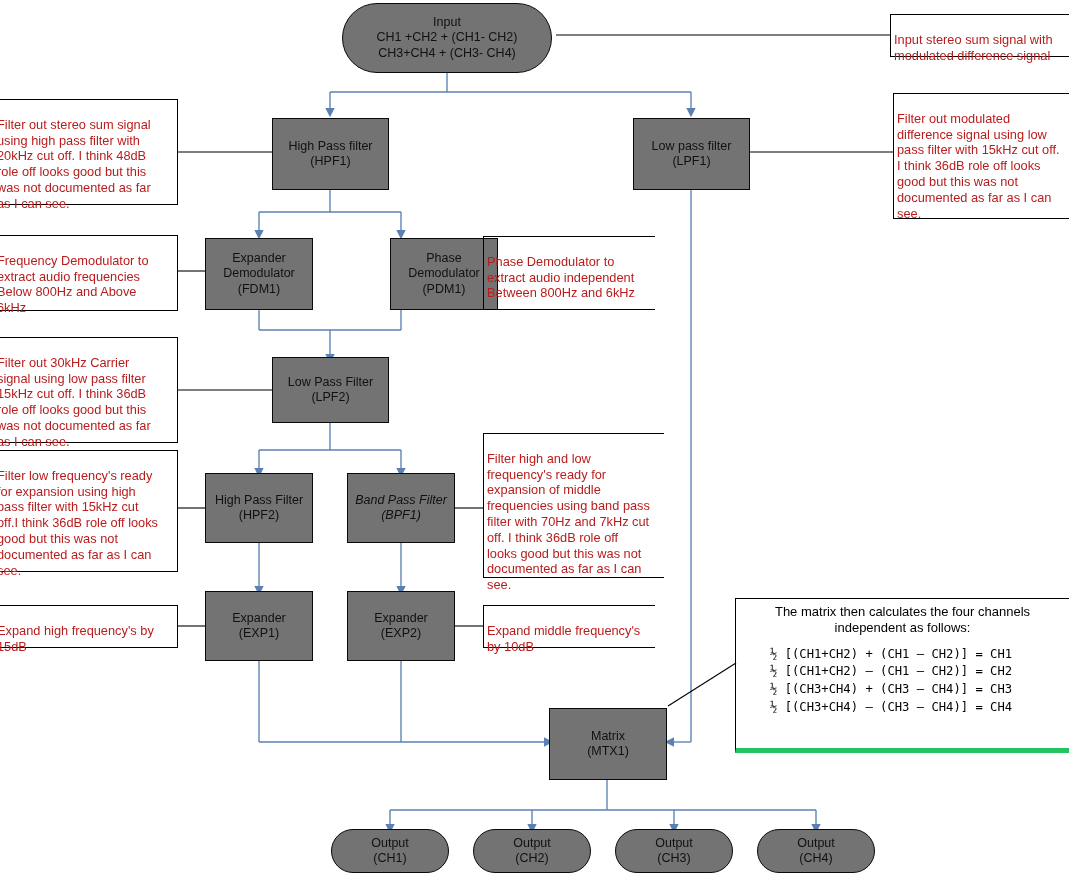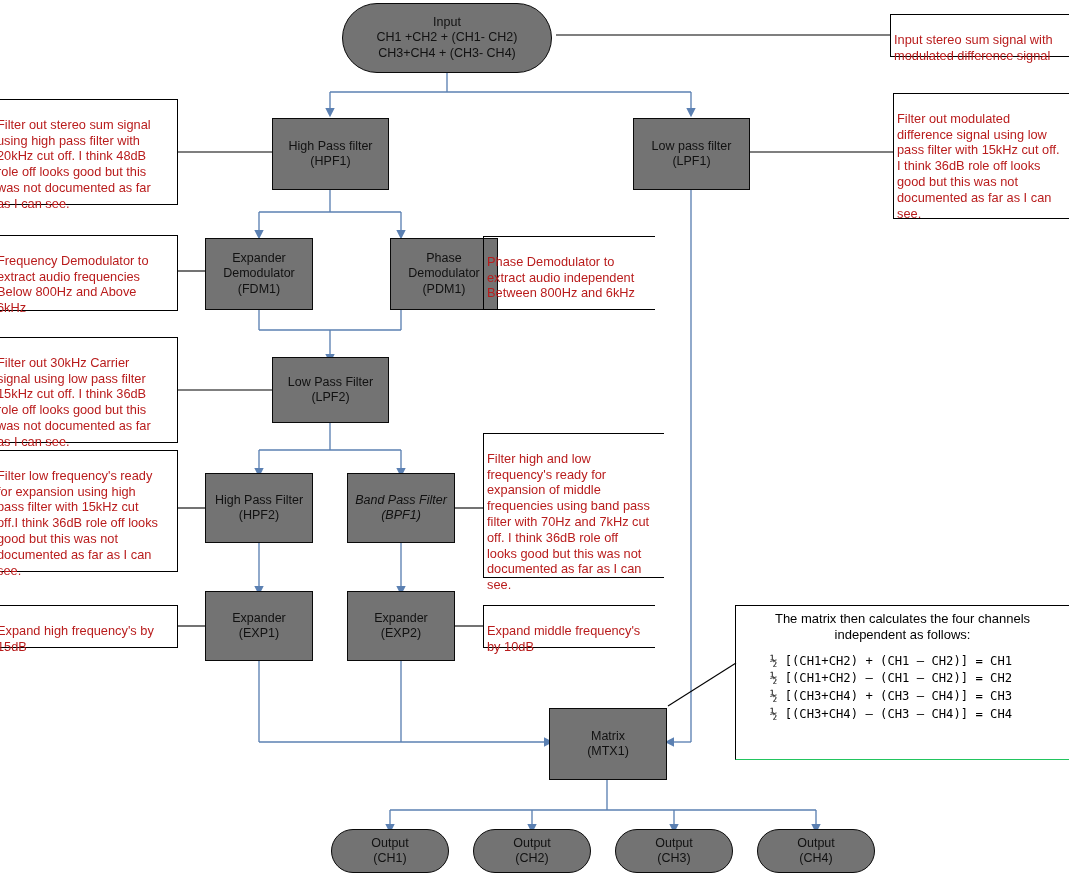--- a/index.html
+++ b/index.html
@@ -34,21 +34,21 @@
   }
   
   .note.br-right{border-top:1px solid #000;border-bottom:1px solid #000;border-right:1px solid #000;}
   
   .note.br-left{border-top:1px solid #000;border-bottom:1px solid #000;border-left:1px solid #000;}
 
   .note .inner{padding:1px 3px 0 3px;}
 
   .matrix-note{
     position:absolute;box-sizing:border-box;z-index:4;
-    border-top:1px solid #000;border-left:1px solid #000;border-bottom:1px solid #22c55e;margin-top:7px;
+    border-top:1px solid #000;border-left:1px solid #000;border-bottom:5px solid #22c55e;
   }
   .matrix-note .mn-title{
     text-align:center;font-size:13px;line-height:1.25;padding:5px 8px 0 8px;
     white-space:pre-line;
   }
   .matrix-note .mn-eqs{
     font-family:"DejaVu Sans Mono","Liberation Mono",monospace;
     font-size:12.2px;line-height:1.45;padding:9px 0 4px 34px;
     white-space:pre;
   }

